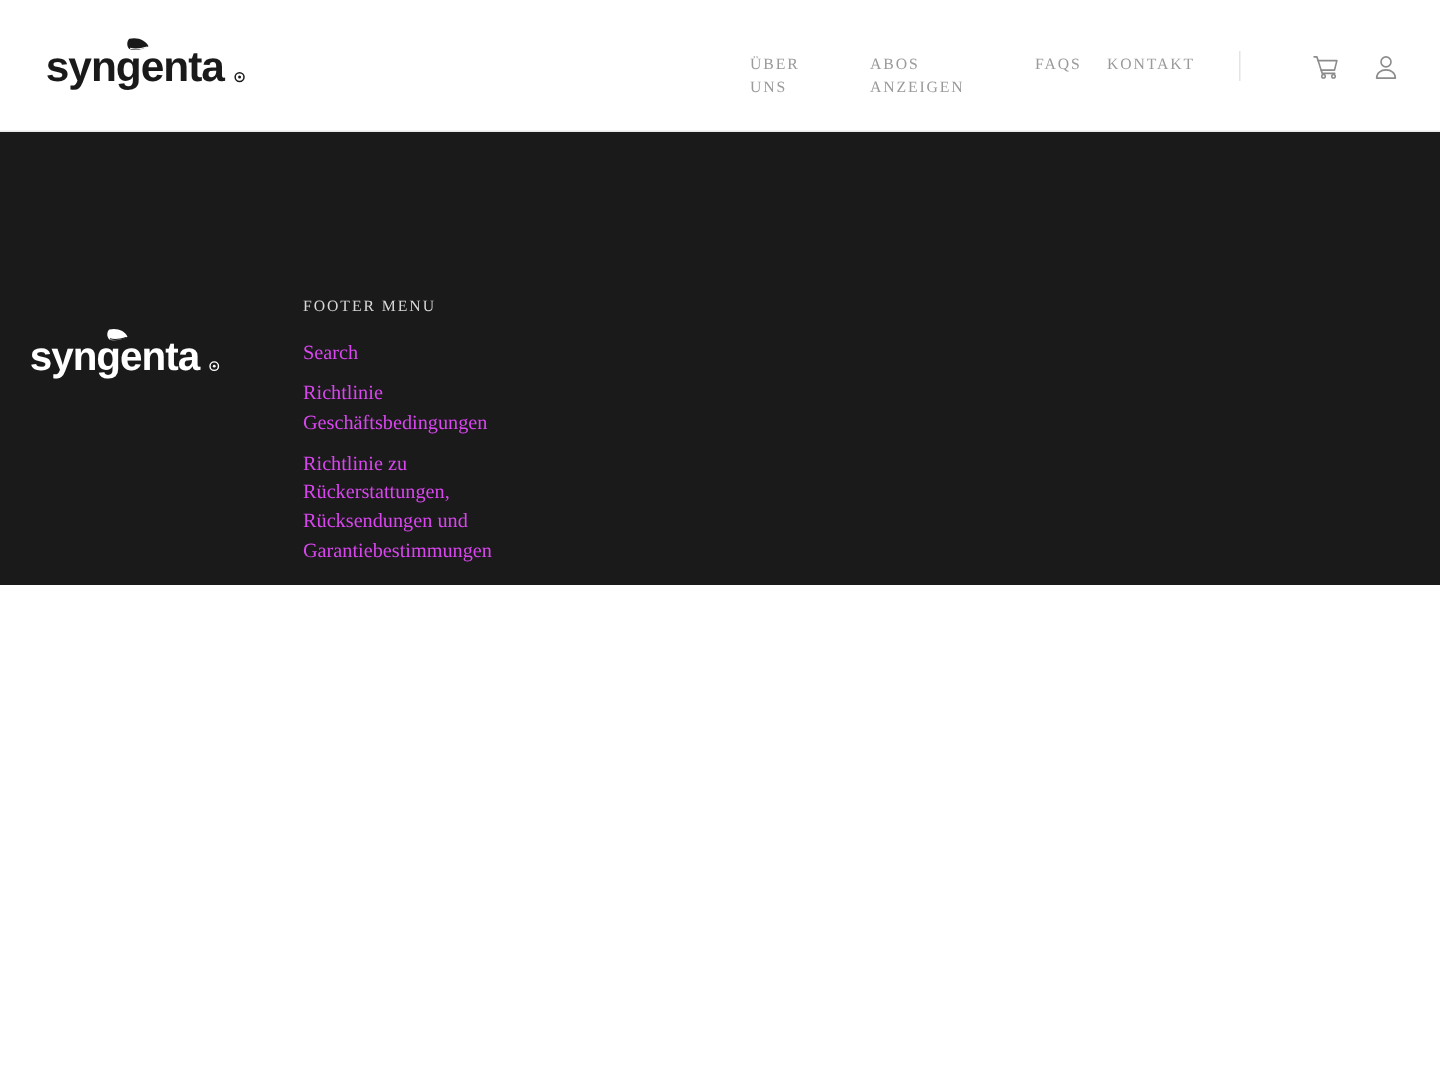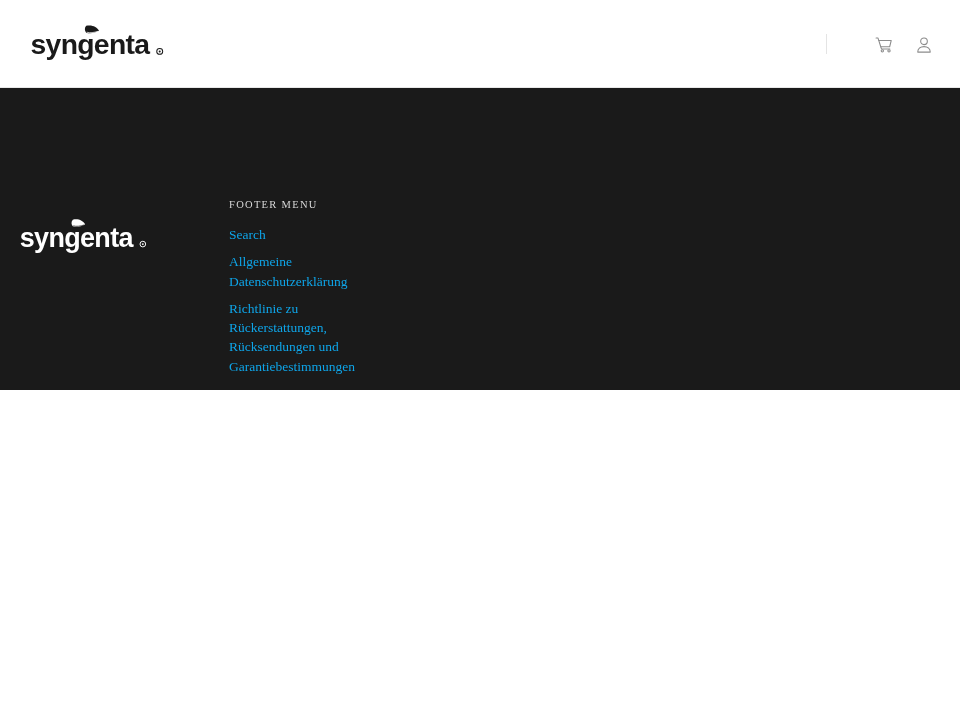--- a/index.html
+++ b/index.html
@@ -106,33 +106,32 @@
     width: 134px;
     height: 40px;
   }
   .footer-logo svg { display: block; width: 134px; height: 40px; }
 
   .footer-menu-col {
     position: absolute;
     left: 202px;
     top: 111px;
     width: 300px;
-    margin-left: 27px;
   }
   .footer-menu-title {
     color: #d8d8d8;
     font-family: "Liberation Serif", "DejaVu Serif", serif;
     font-size: 10.5px;
     letter-spacing: 1.3px;
     text-transform: uppercase;
     margin-bottom: 15px;
   }
   .footer-link {
     display: block;
-    color: #0ea5e9;
+    color: #d946ef;
     font-family: "Liberation Serif", "DejaVu Serif", serif;
     font-size: 13.5px;
     line-height: 19.3px;
     text-decoration: none;
     margin-bottom: 8px;
     cursor: pointer;
     max-width: 160px;
   }
 
   .page-body { width: 960px; height: 330px; background: #ffffff; }
@@ -148,20 +147,36 @@
       <path d="M122 4 C134 1 146 6 150 15 C141 20 130 22 122 19 C118 15 118 8 122 4 Z" fill="#1a1a1a"></path>
       <path d="M148 16 C139 19 130 20 123 18" stroke="#ffffff" stroke-width="1.6" fill="none"></path>
 
       <text x="0" y="66" font-family="Liberation Sans, sans-serif" font-size="62" font-weight="bold" fill="#1a1a1a" letter-spacing="-1.5">syngenta</text>
 
       <circle cx="283" cy="60" r="6.5" fill="none" stroke="#1a1a1a" stroke-width="2.2"></circle>
       <circle cx="283" cy="60" r="2.2" fill="#1a1a1a"></circle>
     </svg>
   </a>
 
+  <nav class="primary-nav">
+    <div class="nav-slot-1">
+      <a class="nav-item" href="#">ÜBER
+UNS</a>
+    </div>
+    <div class="nav-slot-2">
+      <a class="nav-item" href="#">ABOS
+ANZEIGEN</a>
+    </div>
+    <div class="nav-slot-3">
+      <a class="nav-item" href="#">FAQS</a>
+    </div>
+    <div class="nav-slot-4">
+      <a class="nav-item" href="#">KONTAKT</a>
+    </div>
+  </nav>
 
   <div class="header-divider"></div>
 
   <div class="header-actions">
     <button class="icon-btn" aria-label="Warenkorb">
       <span>
         <svg width="20" height="20" viewBox="0 0 24 24" fill="none" stroke="currentColor" stroke-width="1.3" stroke-linecap="round" stroke-linejoin="round">
           <path d="M2.5 3.5h2.2l1 3"></path>
           <path d="M5.7 6.5h15l-1.9 7.6H8.1z"></path>
           <circle cx="10" cy="19" r="1.4"></circle>
@@ -190,19 +205,19 @@
       <text x="0" y="66" font-family="Liberation Sans, sans-serif" font-size="62" font-weight="bold" fill="#ffffff" letter-spacing="-1.5">syngenta</text>
       <circle cx="283" cy="60" r="6.5" fill="none" stroke="#ffffff" stroke-width="2.2"></circle>
       <circle cx="283" cy="60" r="2.2" fill="#ffffff"></circle>
     </svg>
   </div>
 
   <div class="footer-menu-col">
     <div class="footer-menu-title">FOOTER MENU</div>
 
     <a class="footer-link" href="#">Search</a>
-    <a class="footer-link" href="#">Allgemeine Datenschutzerklärung</a>
+    <a class="footer-link" href="#">Richtlinie Geschäftsbedingungen</a>
     <a class="footer-link" href="#">Richtlinie zu Rückerstattungen, Rücksendungen und Garantiebestimmungen</a>
 
   </div>
 </footer>
 
 <div class="page-body"></div>
 
 </body></html>

